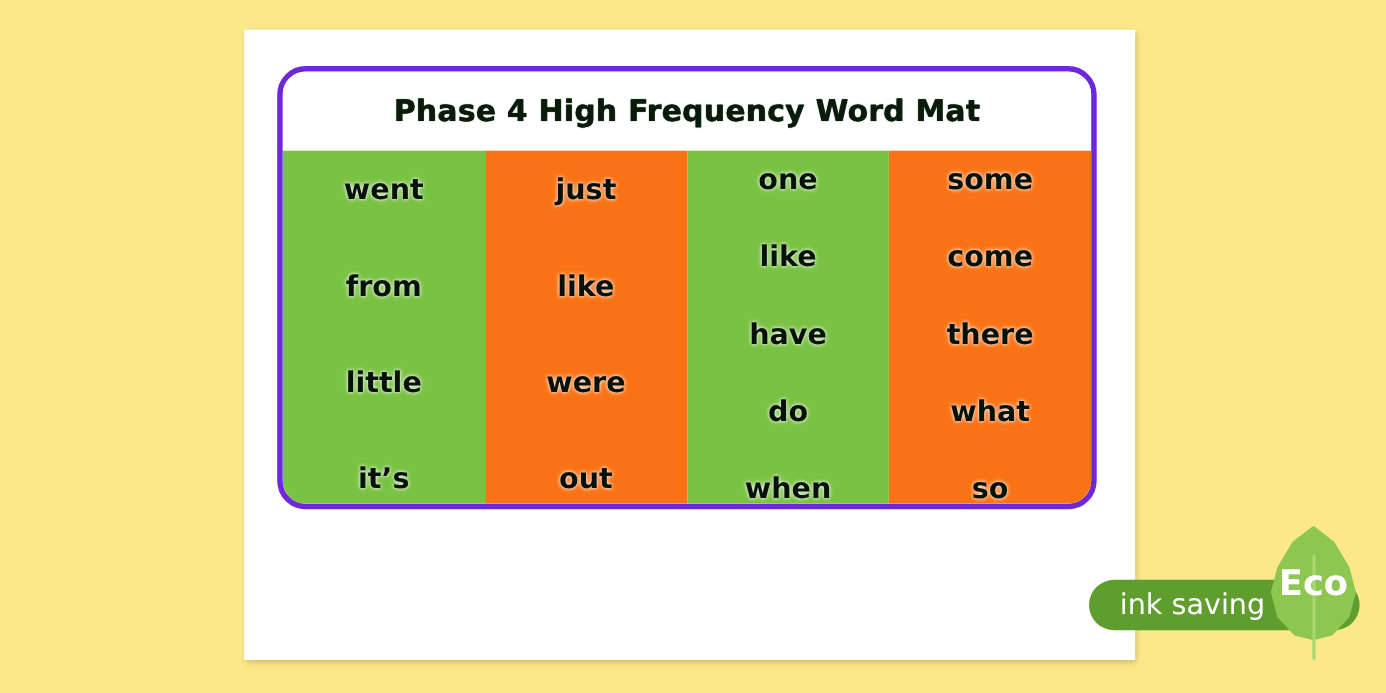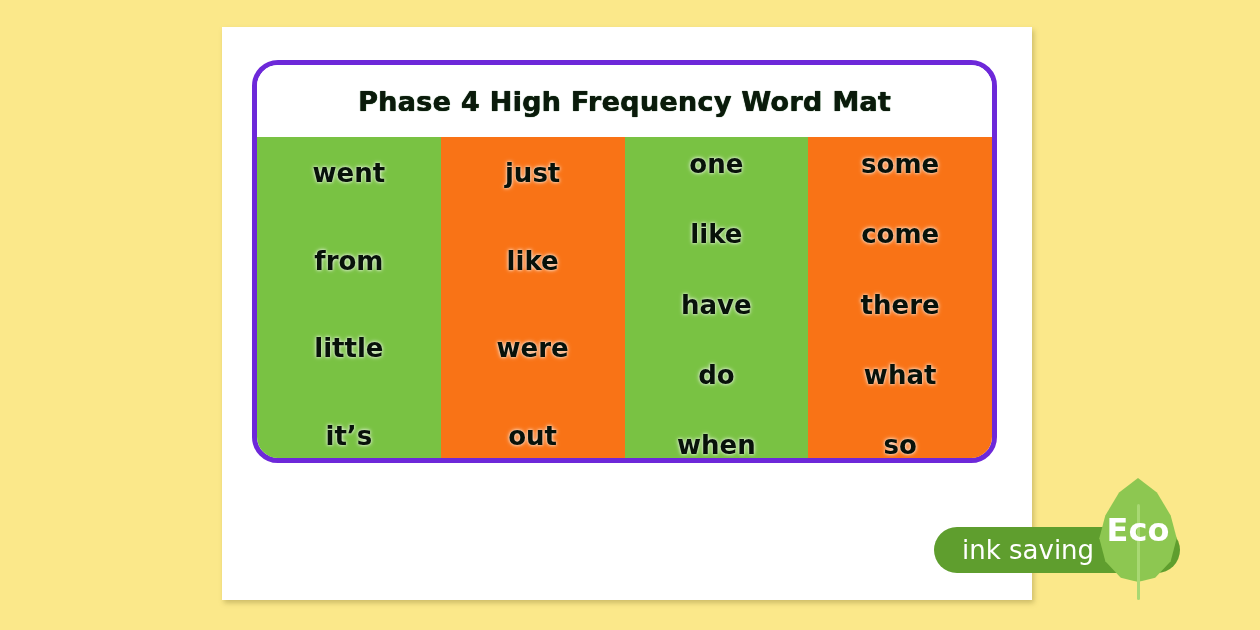--- a/index.html
+++ b/index.html
@@ -132,21 +132,21 @@
     font-family: "DejaVu Sans", sans-serif;
     font-weight: bold;
     font-size: 11px;
     color: #a9d96a;
     letter-spacing: -0.3px;
   }
 
   
   #eco-badge {
     position: absolute;
-    left: 932px;
+    left: 988px;
     top: 470px;
     width: 260px;
     height: 140px;
   }
   #eco-pill {
     position: absolute;
     left: 2px;
     top: 57px;
     width: 246px;
     height: 46px;

